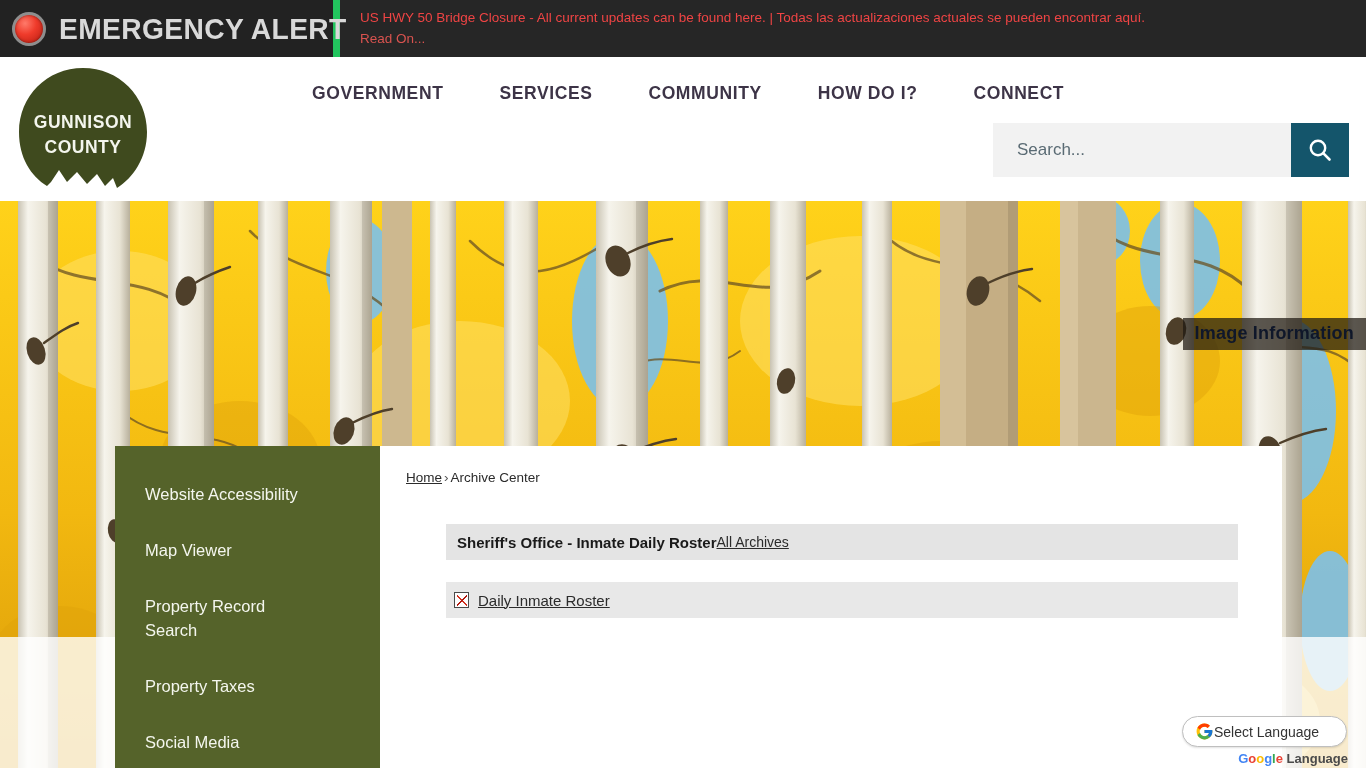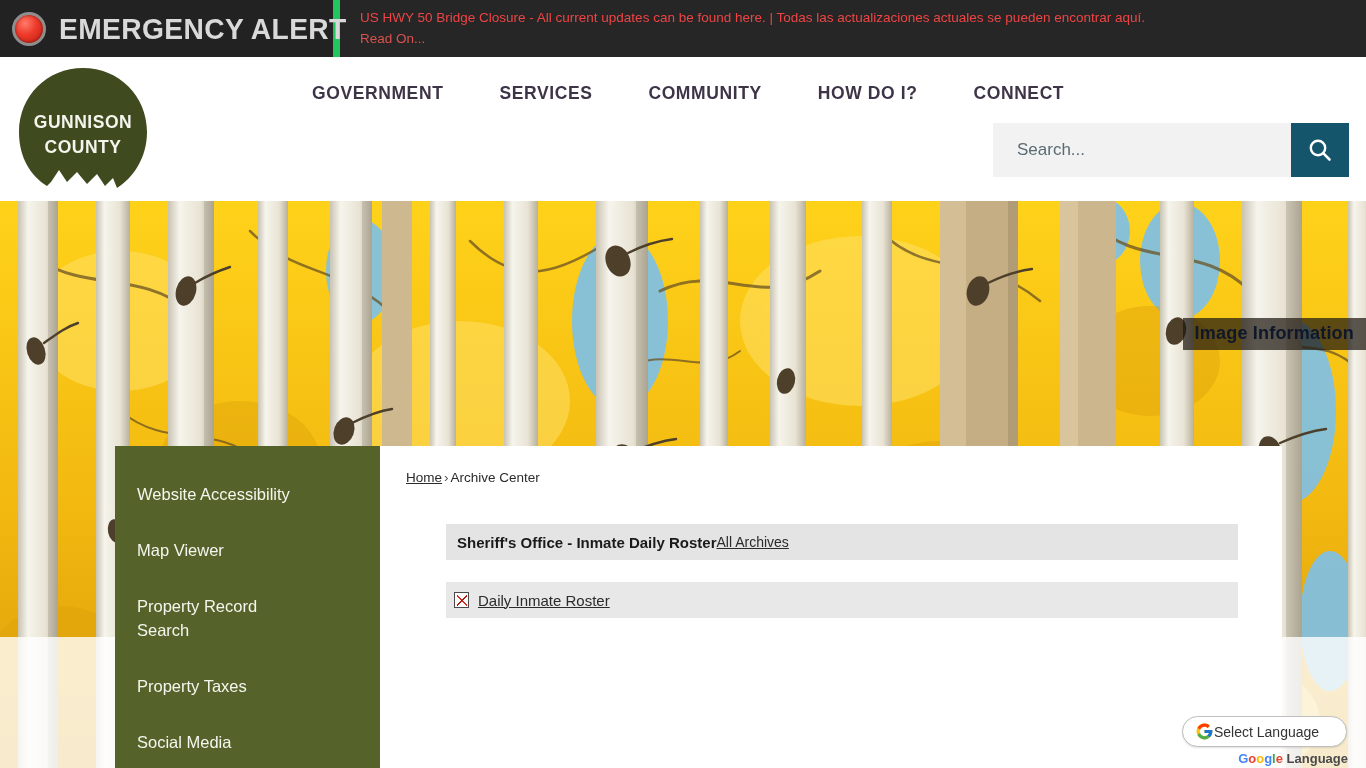--- a/index.html
+++ b/index.html
@@ -87,21 +87,21 @@
   .image-info{
     position:absolute; right:0; top:117px;
     background:rgba(30,25,18,.72); color:#0f172a;
     font-size:18px; font-weight:bold; padding:5px 12px 6px 12px;
     letter-spacing:.2px;
   }
 
   
   .sidebar{
     position:absolute; left:115px; top:446px; width:265px; height:322px;
-    background:#55632a; padding:36px 0 0 22px;
+    background:#55632a; padding:36px 0 0 30px;
   }
   .side-item{
     color:#f4f6ee; font-size:16.5px; line-height:24px;
     margin-bottom:32px; width:175px; cursor:pointer;
   }
 
   
   .content{
     position:absolute; left:380px; top:446px; width:902px; height:322px;
     background:#ffffff; padding:24px 0 0 0;

